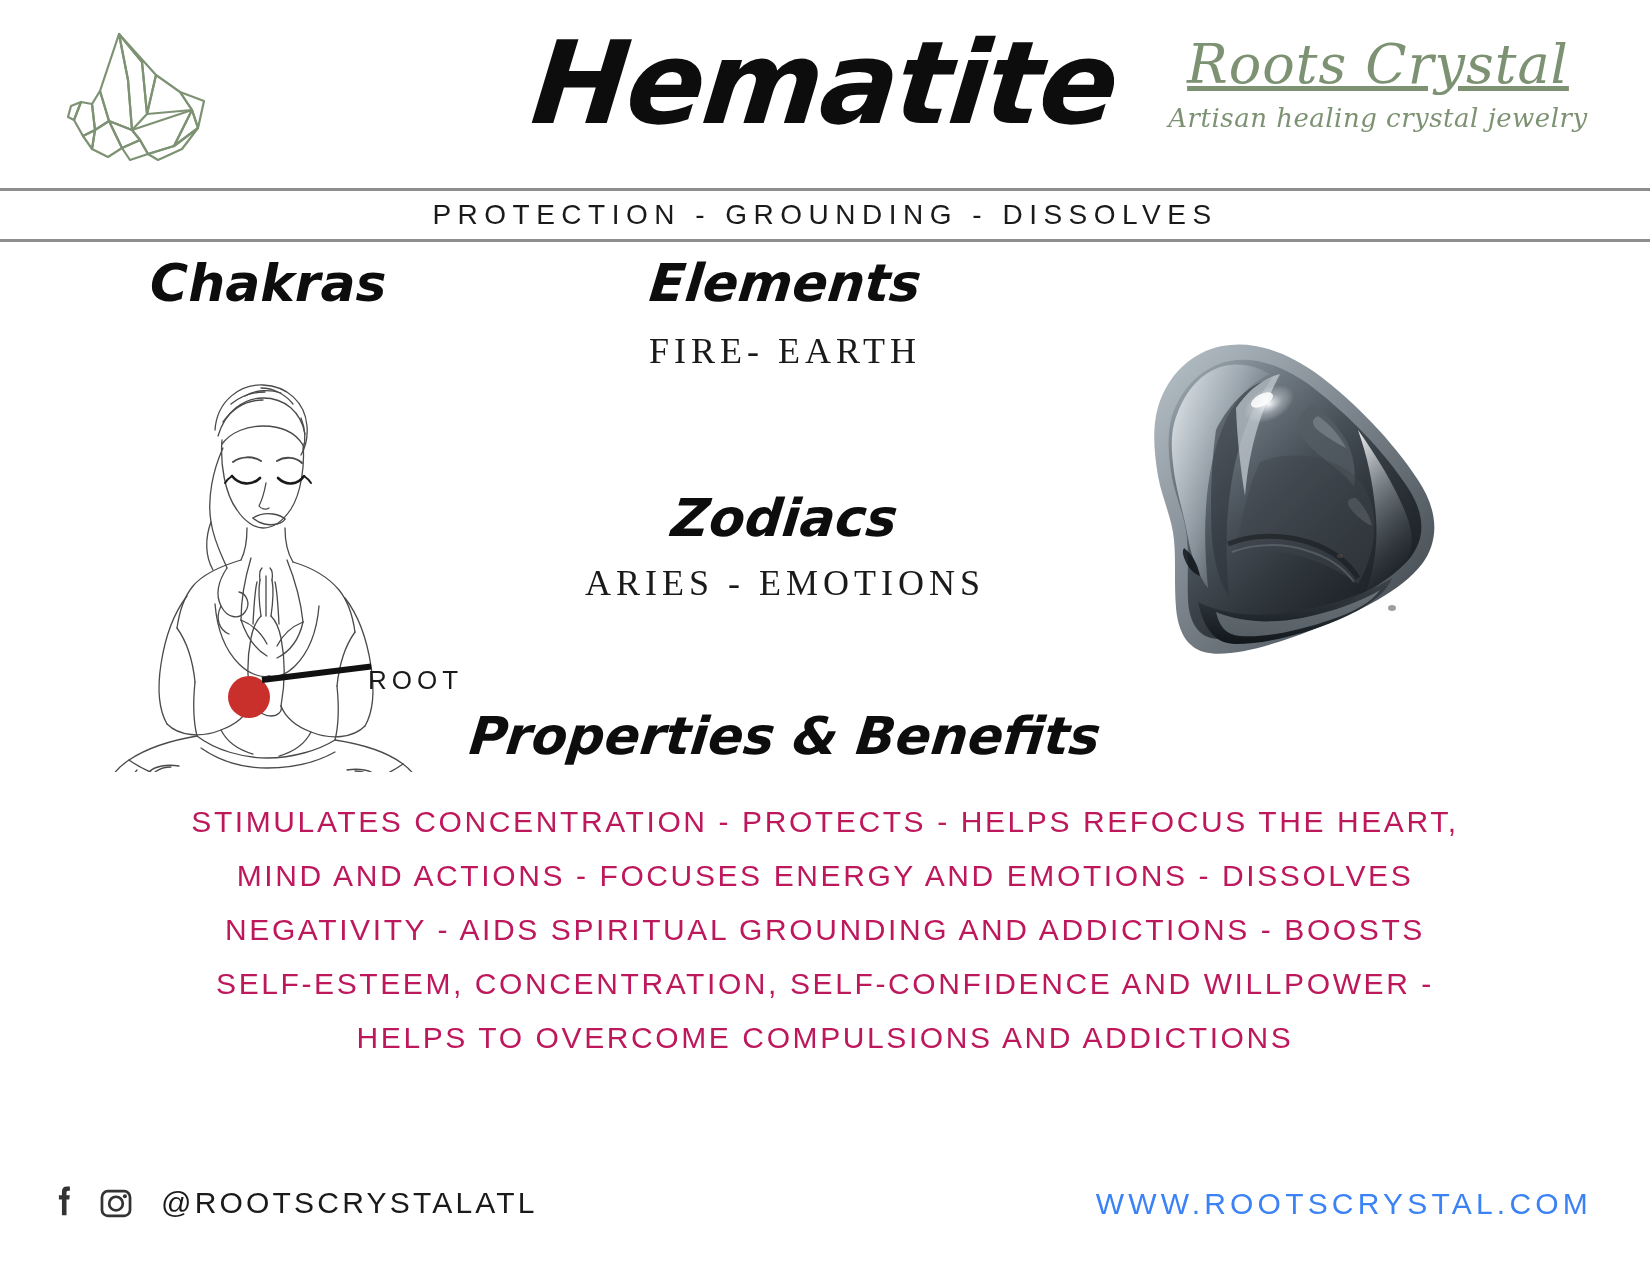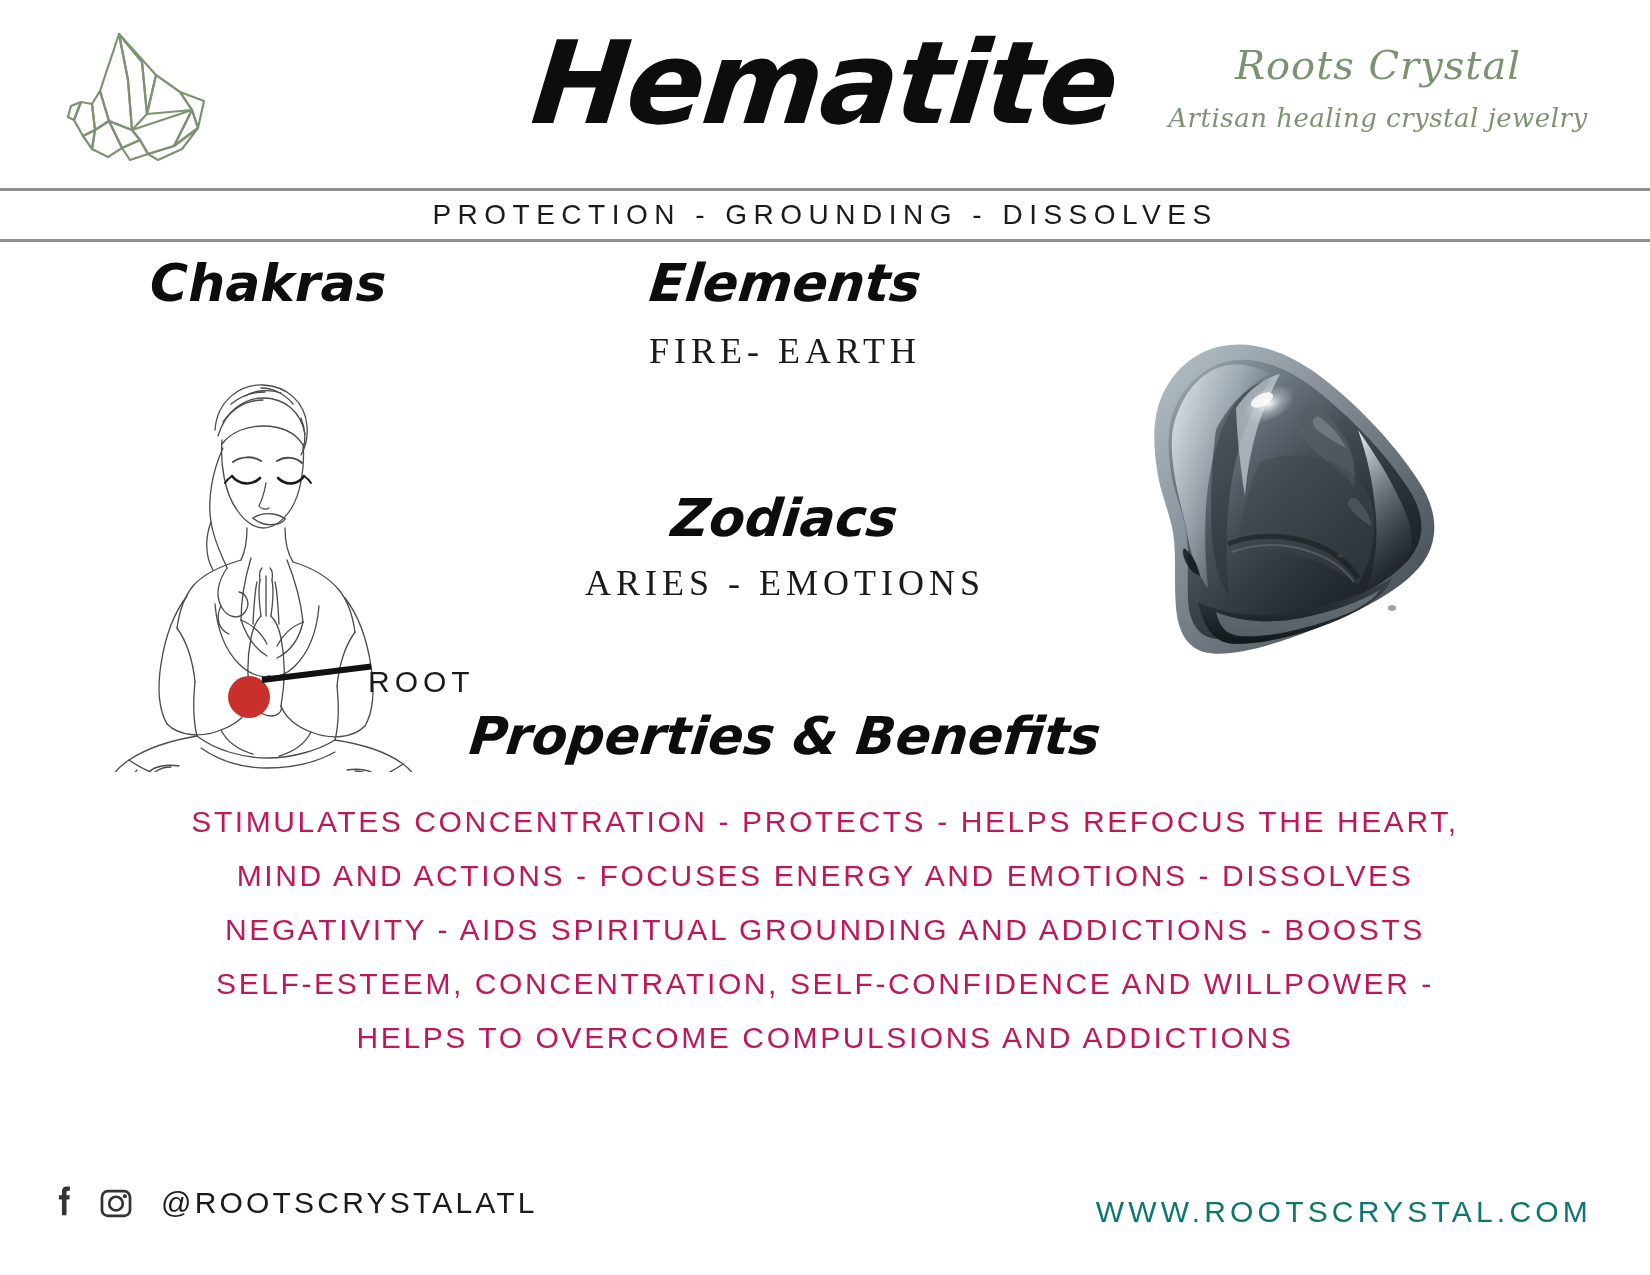--- a/index.html
+++ b/index.html
@@ -51,25 +51,26 @@
   .brand-block {
     position: absolute;
     right: 52px; top: 34px;
     width: 440px;
     text-align: center;
     color: #7d9273;
   }
   .brand-name {
     font-family: "DejaVu Serif", serif;
     font-style: italic;
-    font-size: 40px;
+    font-size: 54px;
     font-weight: 400;
     letter-spacing: 1px;
     line-height: 62px;
     white-space: nowrap;
+    text-decoration: underline;
   }
   .brand-tagline {
     font-family: "DejaVu Serif", serif;
     font-style: italic;
     font-size: 26px;
     font-weight: 400;
     letter-spacing: 0.5px;
     line-height: 44px;
     white-space: nowrap;
   }
@@ -174,21 +175,21 @@
     width: 110px; height: 0;
     border-top: 6px solid #111111;
     transform: rotate(-7deg);
     transform-origin: left center;
   }
 
   .chakra-label {
     position: absolute;
     left: 368px; top: 665px;
     font-family: "Liberation Sans", sans-serif;
-    font-size: 30px;
+    font-size: 26px;
     letter-spacing: 5px;
     color: #1a1a1a;
     white-space: nowrap;
   }
 
   
   .stone-wrap {
     position: absolute;
     left: 1040px; top: 312px;
     width: 420px; height: 375px;
@@ -244,23 +245,22 @@
     white-space: nowrap;
     margin-left: 6px;
   }
 
   .footer-right {
     position: absolute;
     right: 58px; top: 32px;
     font-family: "Liberation Sans", sans-serif;
     font-size: 30px;
     letter-spacing: 4.2px;
-    color: #0f766e;
-    white-space: nowrap;
-    margin-top: 8px;
+    color: #3b82f6;
+    white-space: nowrap;
   }
 </style>
 </head>
 <body>
 
 <div class="card">
 
   <div class="header">
 
     <div class="logo-mark">

